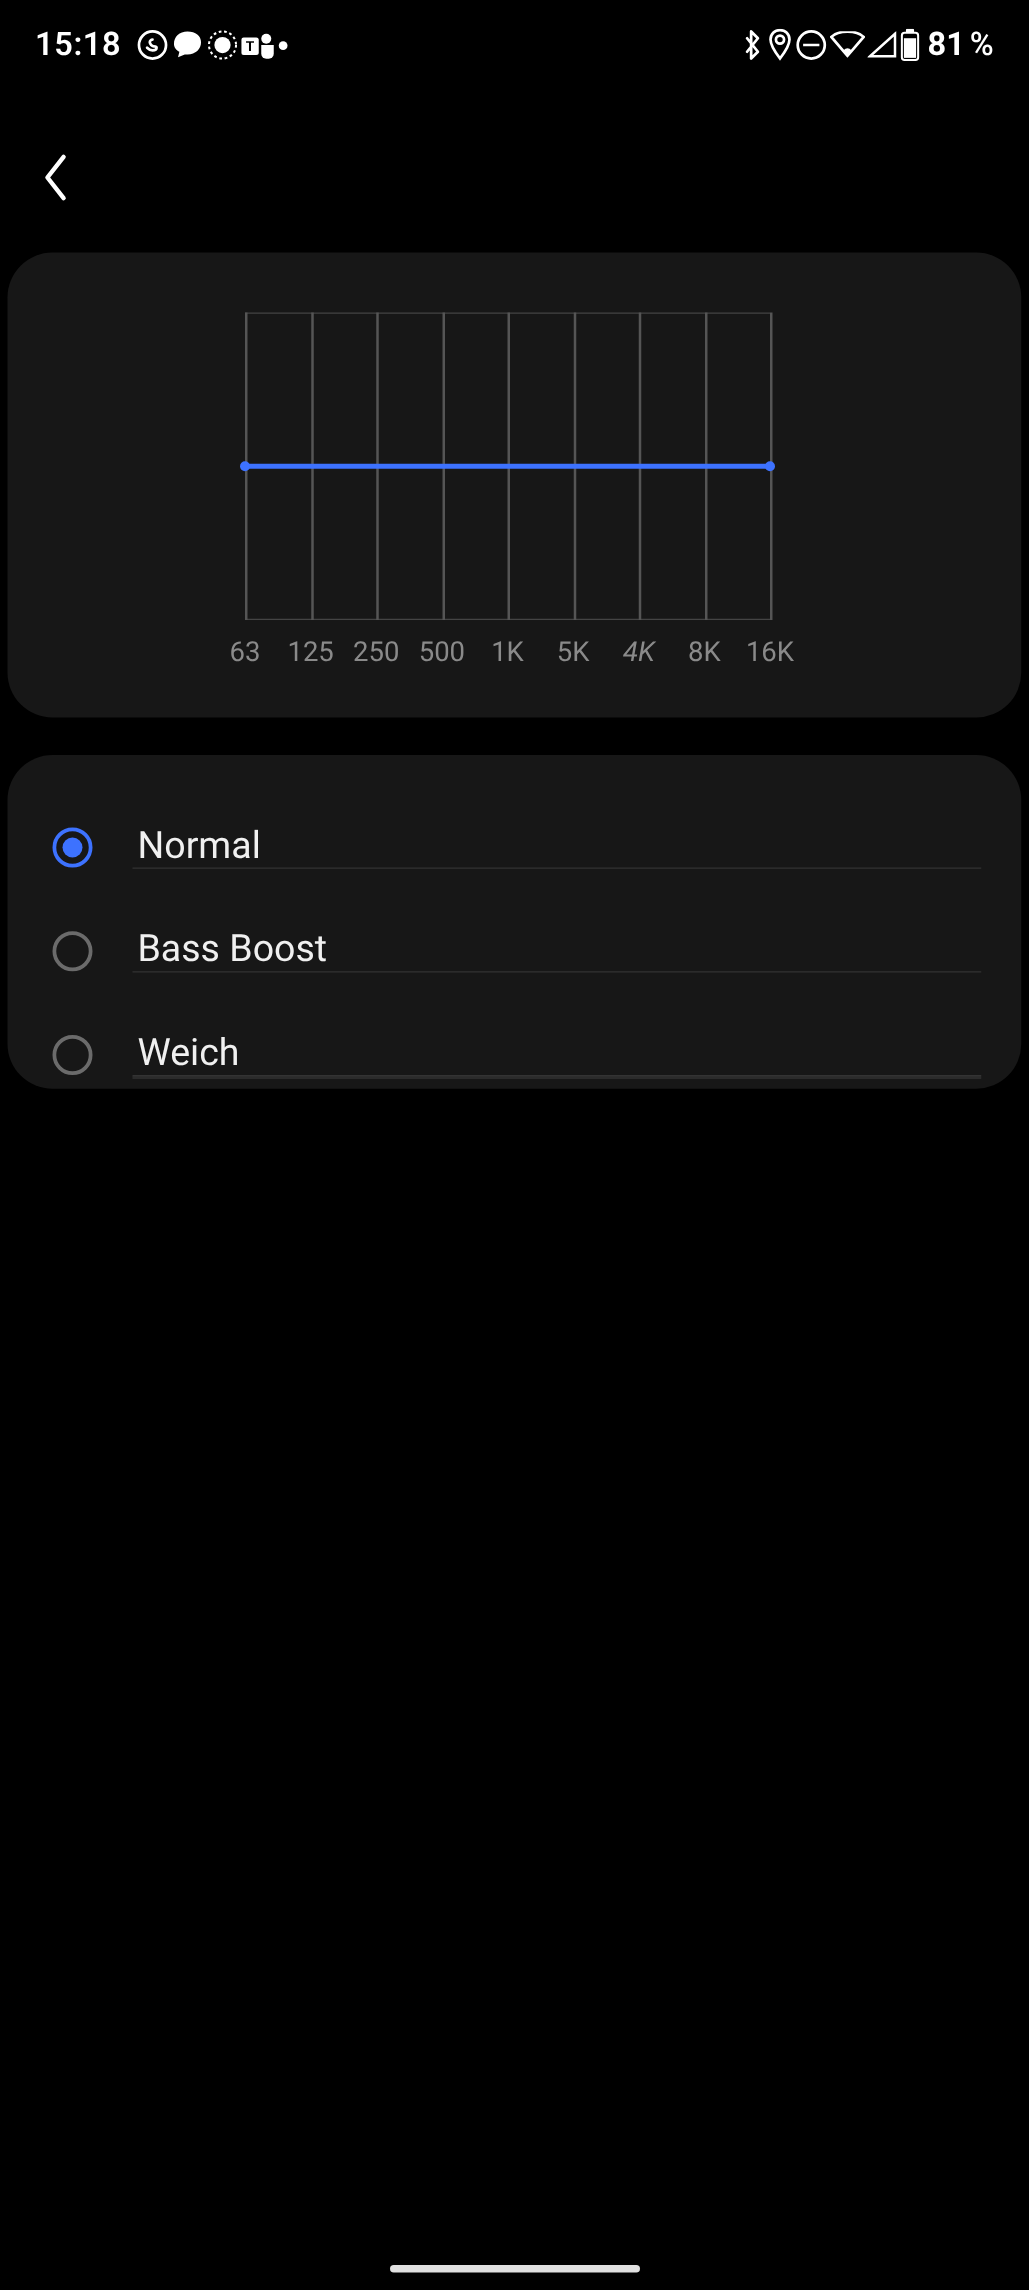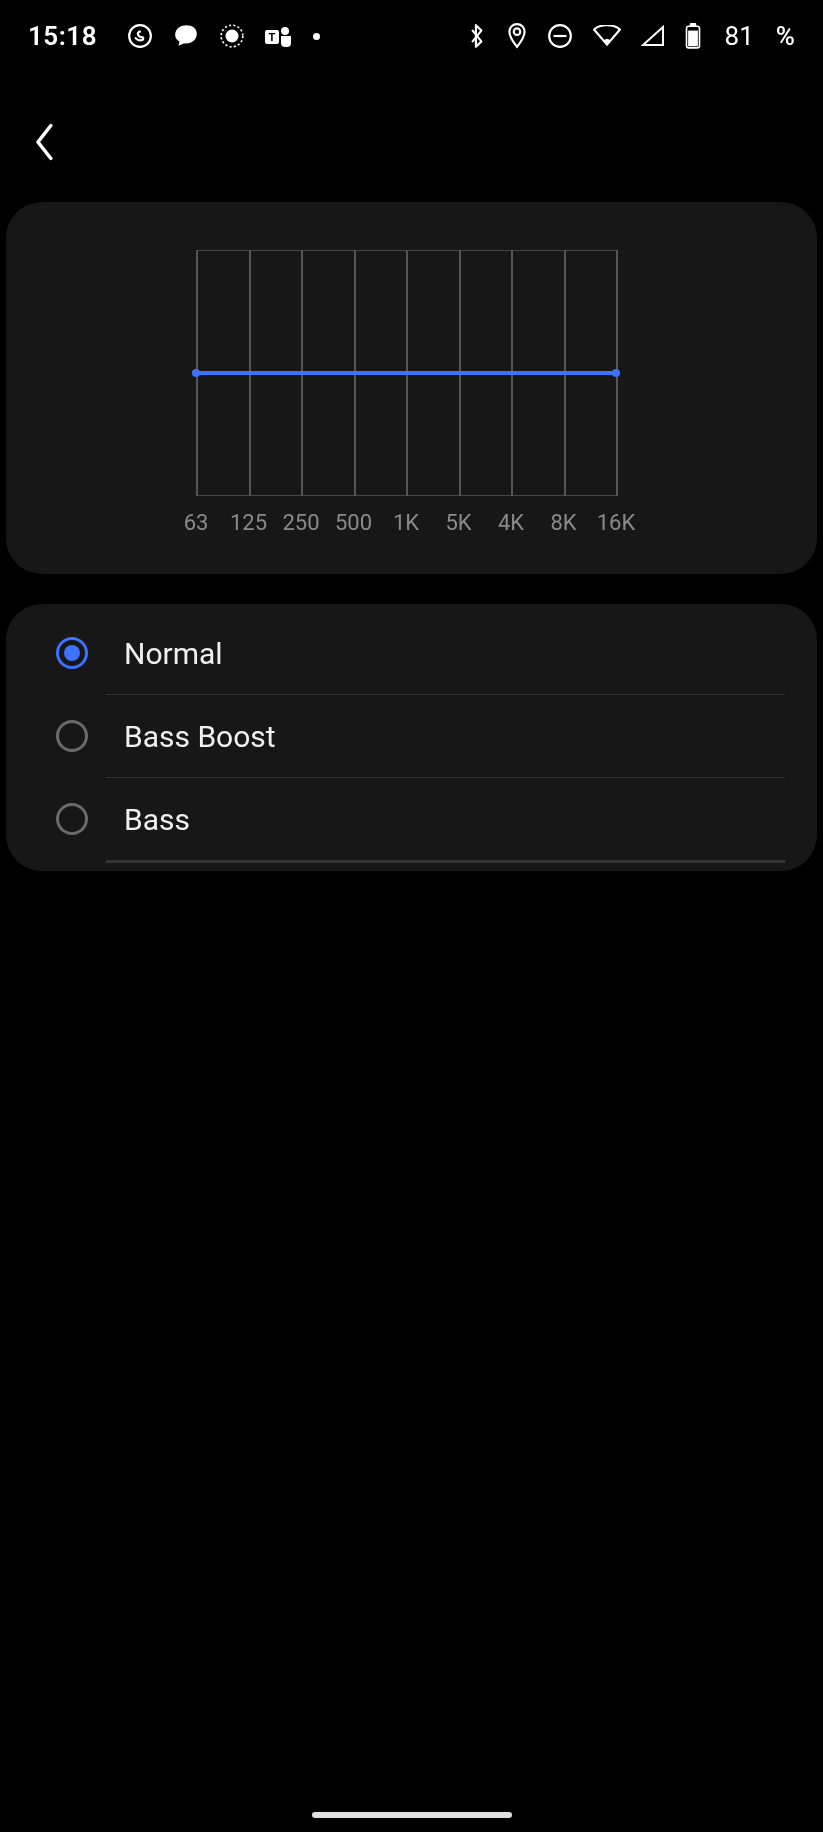--- a/index.html
+++ b/index.html
@@ -17,31 +17,31 @@
     display: flex;
     align-items: center;
     justify-content: space-between;
     padding: 0 28px;
     font-size: 26px;
     font-weight: 500;
   }
   .status-left, .status-right {
     display: flex;
     align-items: center;
-    gap: 20px;
+    gap: 2px;
   }
   .status-left .time { margin-right: 10px; letter-spacing: 0.5px; font-weight:600;}
   .status-icon {
     display: inline-flex;
     align-items: center;
     justify-content: center;
   }
   .status-icon svg { display:block; }
   .dot-small { width:7px; height:7px; background:#fff; border-radius:50%; }
-  .battery-text { font-size:26px; font-weight:400; margin-left:4px;}
+  .battery-text { font-size:26px; font-weight:700; margin-left:4px;}
   .pct { margin-left:2px; }
 
   
   .header {
     display: flex;
     align-items: center;
     padding: 50px 32px 40px 32px;
     gap: 28px;
   }
   .back-btn { display:flex; align-items:center; justify-content:center; }
@@ -95,23 +95,23 @@
     transform:translateX(-50%);
     color: #8a8a8a;
     font-size: 22px;
     top:0;
   }
 
   
   .preset-card { padding: 8px 0; }
   .preset-row {
     display:flex;
-    align-items:center;
+    align-items:flex-end;
     height: 82px;
-    padding: 0 50px;
+    padding: 0 36px;
     gap: 36px;
   }
   .radio {
     width: 32px; height:32px;
     border-radius:50%;
     border: 3px solid #6b6b6b;
     display:flex; align-items:center; justify-content:center;
     flex-shrink:0;
   }
   .radio.selected { border-color:#3d72ff; }
@@ -231,21 +231,21 @@
     <div class="eq-dot-left" style="left:0%"></div>
     <div class="eq-dot-right" style="left:100%"></div>
   </div>
   <div class="eq-labels" id="eq-labels">
       <div class="eq-label" style="left: 0%;">63</div>
       <div class="eq-label" style="left: 12.5%;">125</div>
       <div class="eq-label" style="left: 25%;">250</div>
       <div class="eq-label" style="left: 37.5%;">500</div>
       <div class="eq-label" style="left: 50%;">1K</div>
       <div class="eq-label" style="left: 62.5%;">5K</div>
-      <div class="eq-label" style="left: 75%;">4K</div>
+      <div class="eq-label" style="left: 75%; font-style: italic;">4K</div>
       <div class="eq-label" style="left: 87.5%;">8K</div>
       <div class="eq-label" style="left: 100%;">16K</div>
     </div>
 </div>
 
 <div class="card preset-card">
   <div id="preset-list">
       <div class="preset-row">
         <div class="radio selected">
           <div class="radio-inner"></div>
@@ -253,21 +253,21 @@
         <div class="preset-label">Normal</div>
       </div>
       <div class="divider"></div>
       <div class="preset-row">
         <div class="radio"></div>
         <div class="preset-label">Bass Boost</div>
       </div>
       <div class="divider"></div>
       <div class="preset-row">
         <div class="radio"></div>
-        <div class="preset-label">Bass</div>
+        <div class="preset-label">Weich</div>
       </div>
       <div class="divider"></div>
       <div class="divider"></div>
       <div class="divider"></div>
     </div>
 </div>
 
 <div class="home-indicator"></div>
 
 </body></html>

